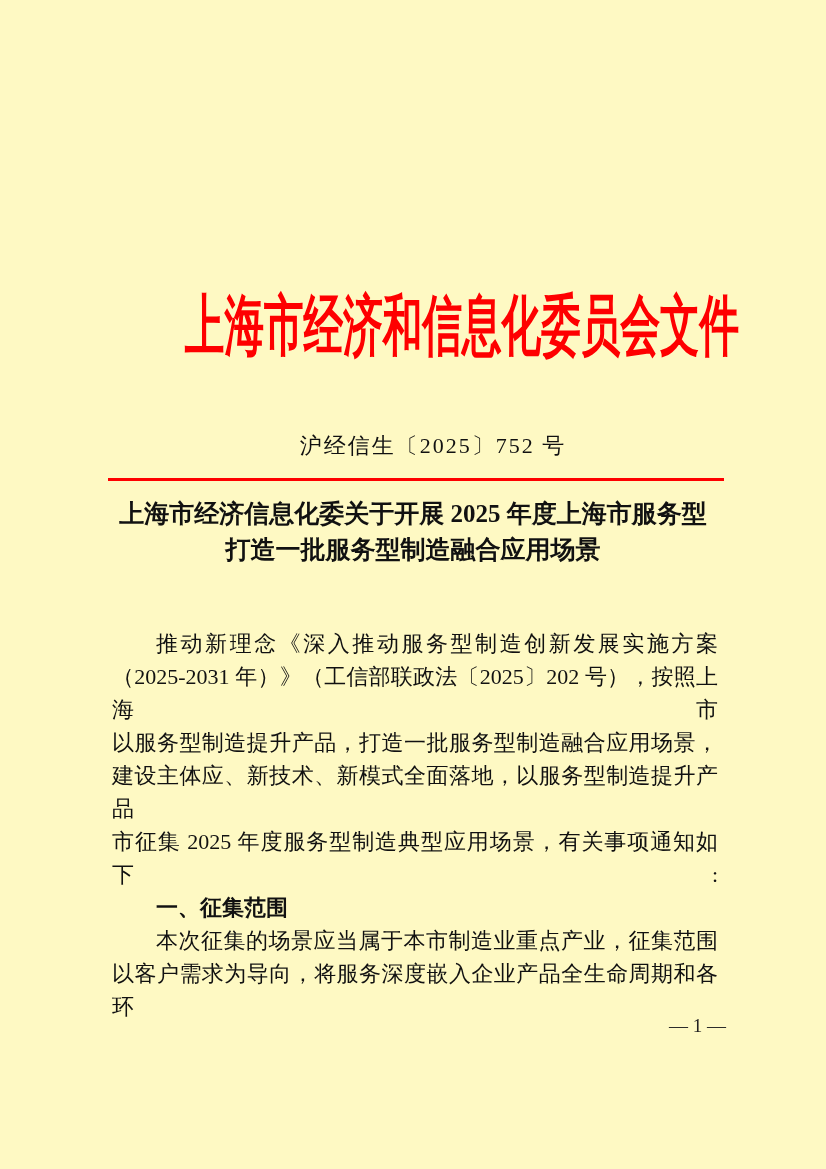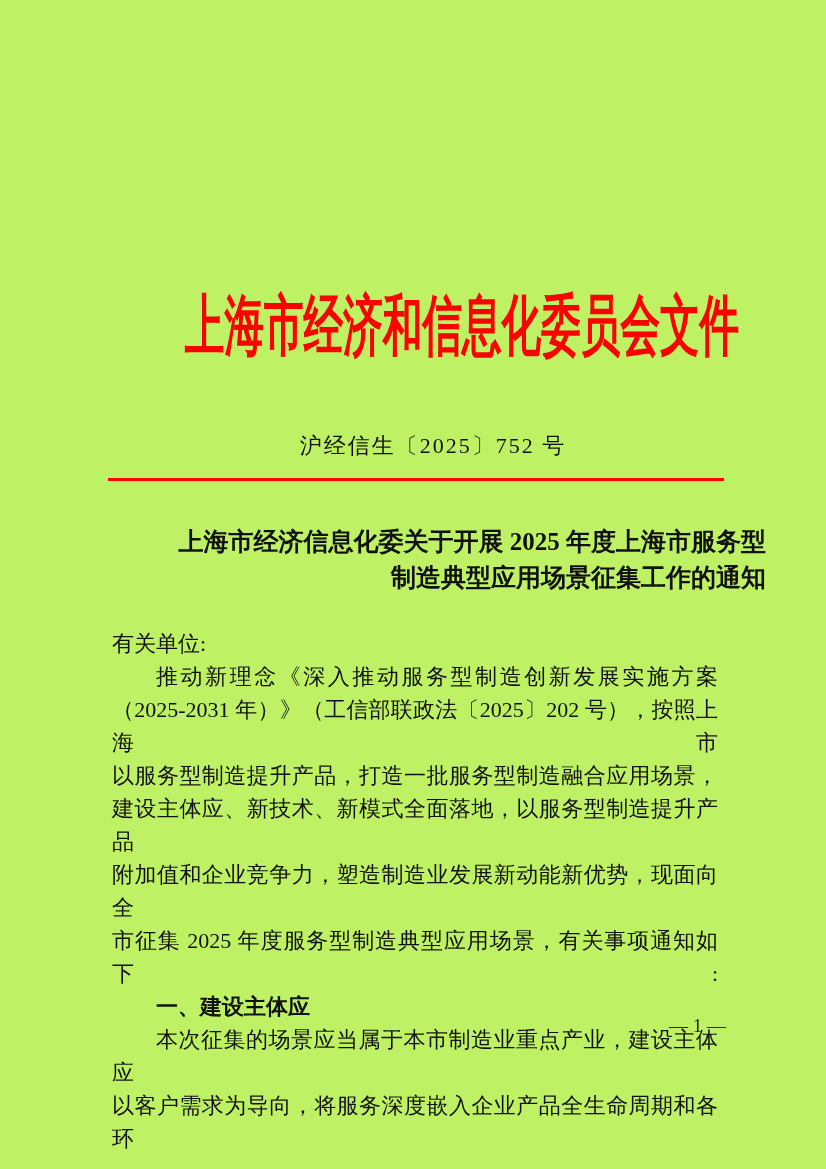--- a/index.html
+++ b/index.html
@@ -4,21 +4,21 @@
 <style>
   html, body {
     margin: 0;
     padding: 0;
     background: #ffffff;
   }
   .page {
     position: relative;
     width: 826px;
     height: 1169px;
-    background: #bef264;
+    background: #fef9c3;
     overflow: hidden;
     font-family: "Liberation Serif", serif;
     color: #111111;
   }
   
   .header {
     position: absolute;
     top: 286px;
     left: 0;
     width: 826px;
@@ -51,24 +51,24 @@
   .redline {
     position: absolute;
     top: 478px;
     left: 108px;
     width: 616px;
     height: 3px;
   }
   
   .title {
     position: absolute;
-    top: 524px;
+    top: 496px;
     left: 60px;
     width: 706px;
-    text-align: right;
+    text-align: center;
     font-size: 25px;
     font-weight: bold;
     line-height: 36px;
   }
   
   .body-block {
     position: absolute;
     top: 627px;
     left: 112px;
     width: 606px;
@@ -110,31 +110,29 @@
   <div class="header">
     <span class="header-inner" style="color: rgb(254, 0, 0);">上海市经济和信息化委员会文件</span>
   </div>
 
   <div class="docnum">沪经信生〔2025〕752 号</div>
 
   <div class="redline" style="background-color: rgb(254, 0, 0);"></div>
 
   <div class="title">
     <div>上海市经济信息化委关于开展 2025 年度上海市服务型</div>
-    <div>制造典型应用场景征集工作的通知</div>
+    <div>打造一批服务型制造融合应用场景</div>
   </div>
 
   <div class="body-block">
-      <div class="line salutation">有关单位:</div>
       <div class="line para-start">推动新理念《深入推动服务型制造创新发展实施方案</div>
       <div class="line para-line">（2025-2031 年）》（工信部联政法〔2025〕202 号），按照上海市</div>
       <div class="line para-line">以服务型制造提升产品，打造一批服务型制造融合应用场景，</div>
       <div class="line para-line">建设主体应、新技术、新模式全面落地，以服务型制造提升产品</div>
-      <div class="line para-line">附加值和企业竞争力，塑造制造业发展新动能新优势，现面向全</div>
       <div class="line para-line">市征集 2025 年度服务型制造典型应用场景，有关事项通知如下:</div>
-      <div class="line heading">一、建设主体应</div>
-      <div class="line para-start">本次征集的场景应当属于本市制造业重点产业，建设主体应</div>
+      <div class="line heading">一、征集范围</div>
+      <div class="line para-start">本次征集的场景应当属于本市制造业重点产业，征集范围</div>
       <div class="line para-line">以客户需求为导向，将服务深度嵌入企业产品全生命周期和各环</div>
     </div>
 
   <div class="pagenum">— 1 —</div>
 
 </div>
 
 </body></html>

